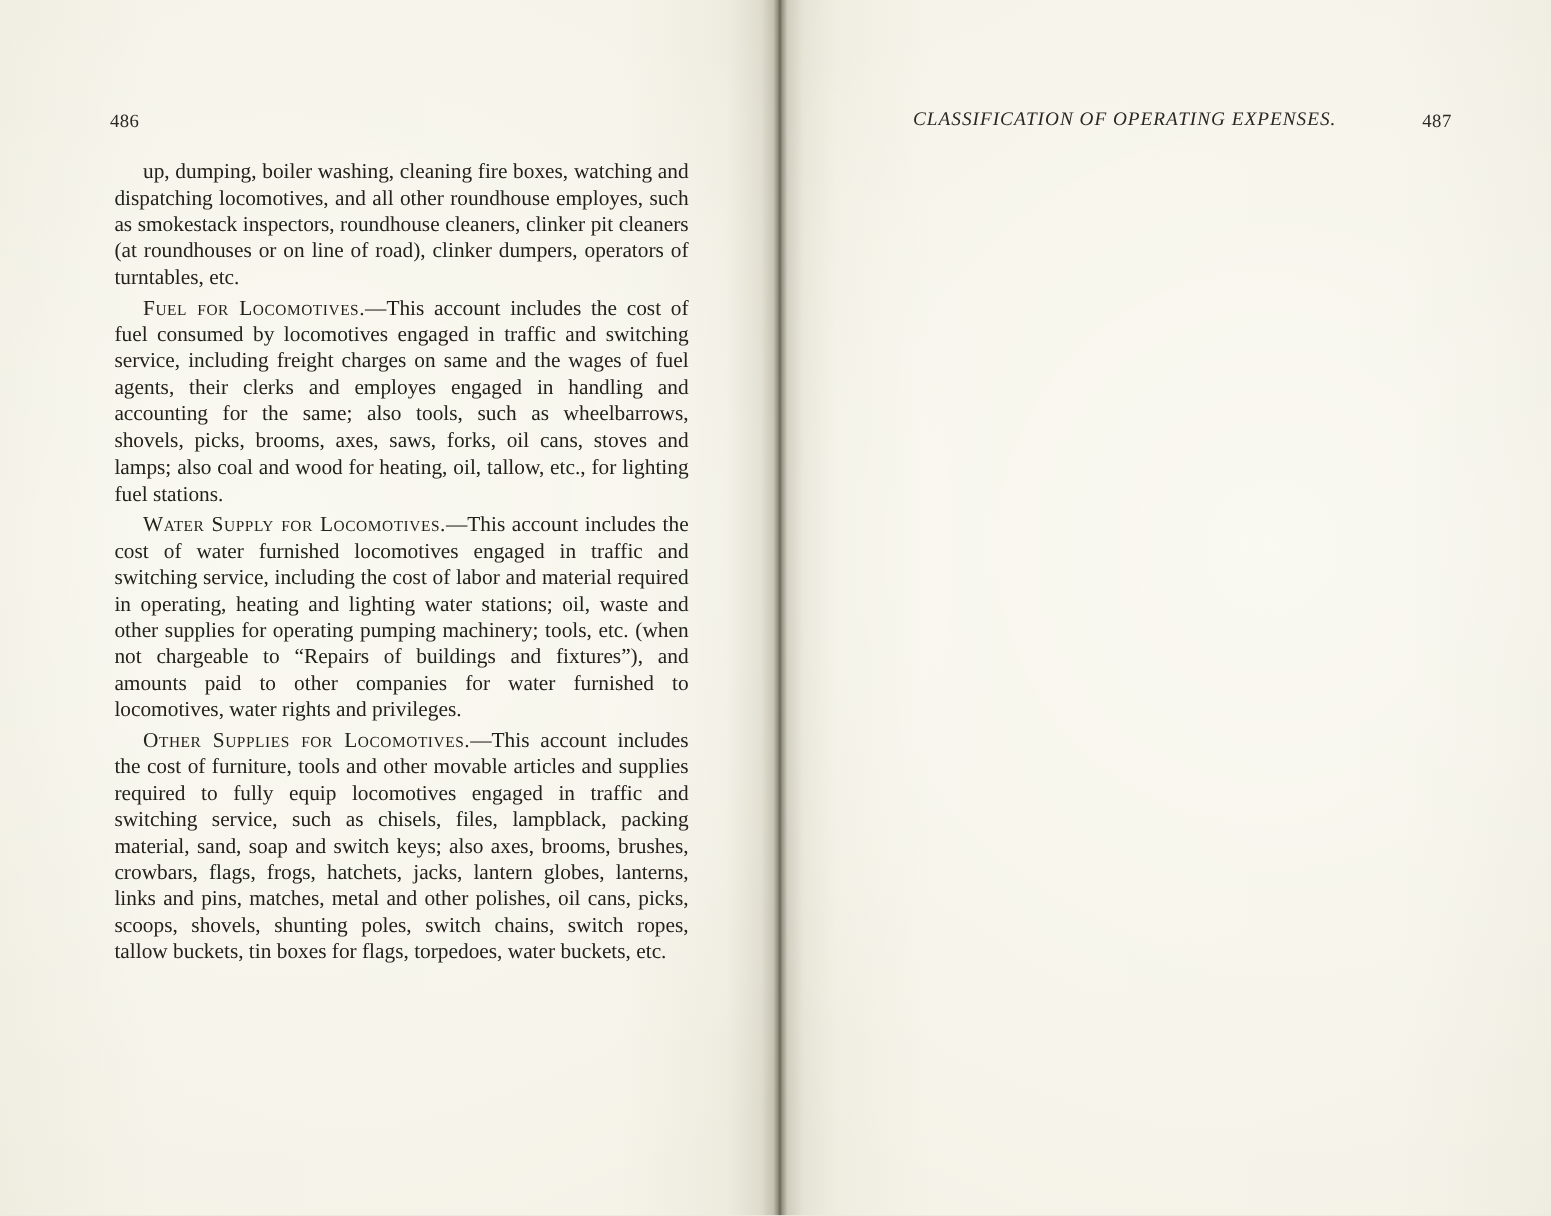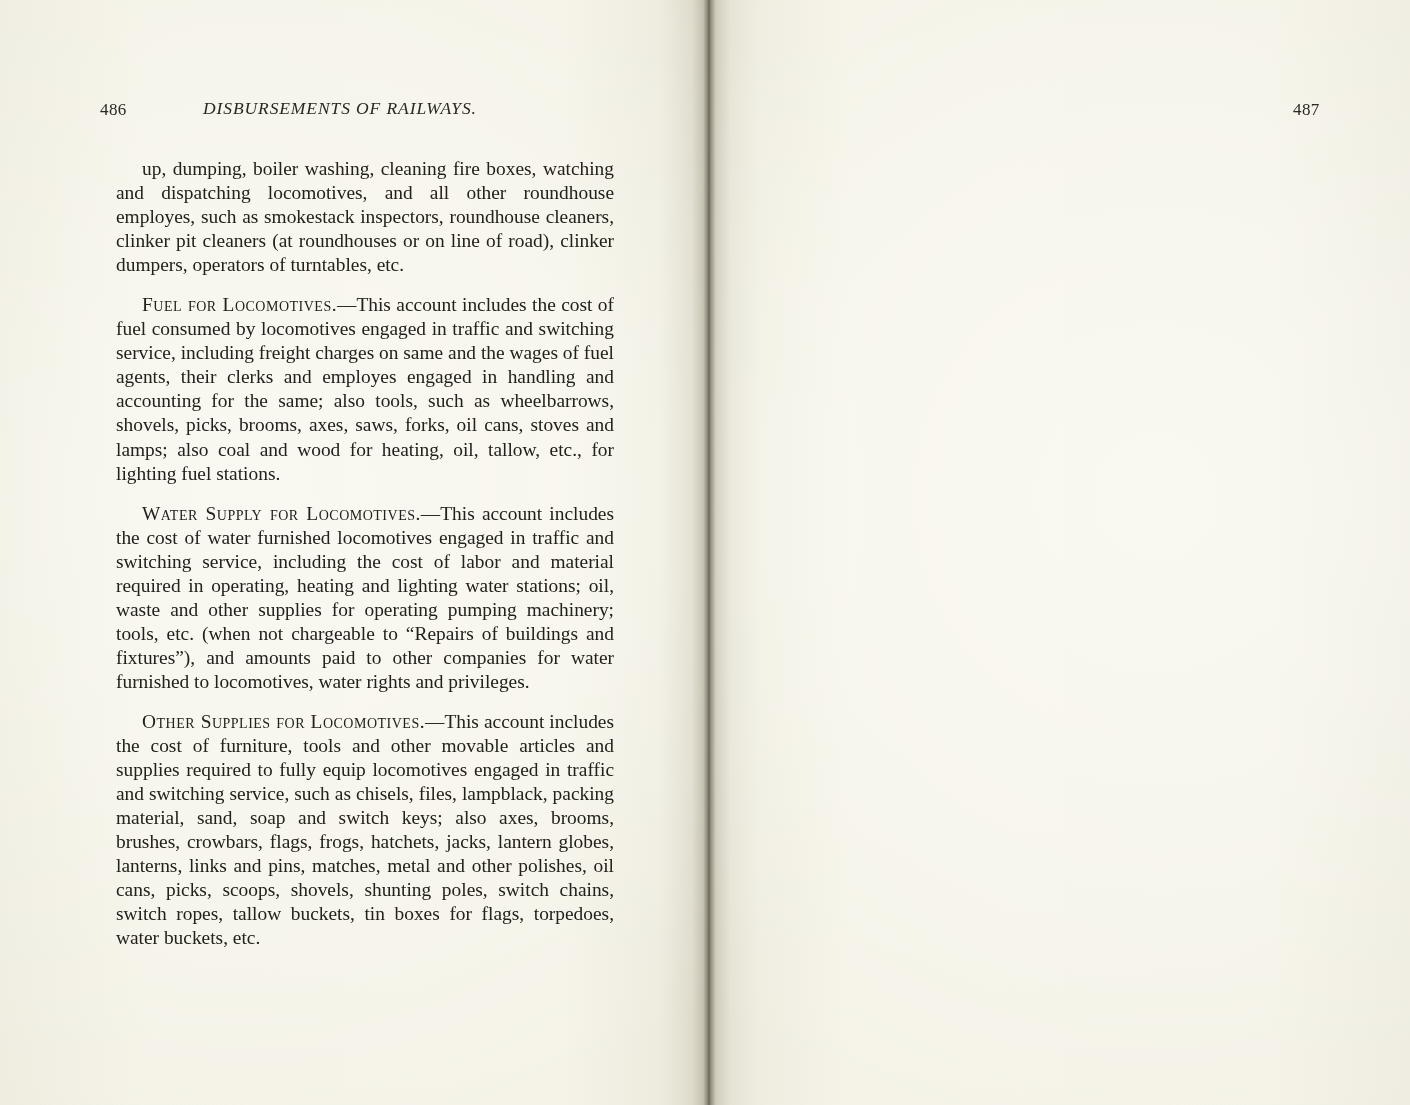--- a/index.html
+++ b/index.html
@@ -83,57 +83,57 @@
     font-size: 19.4px;
     line-height: 24.05px;
     color: #23211c;
     text-align: justify;
     text-justify: inter-word;
     hyphens: none;
   }
   #col-left  { left: 100px;  top: 141px; width: 530px; }
 
   .para {
-    margin: 16px;
+    margin: 4px;
     text-indent: 26px;
   }
   .smallcaps {
     font-variant: small-caps;
     letter-spacing: 0.5px;
   }
 </style>
 </head>
 <body>
 
 <div id="book-spread">
 
   <div id="paper-texture"></div>
 
   <div class="page" id="page-left">
 
     <div class="folio" id="folio-left">486</div>
 
-    <div class="running-head" id="head-left-title">DISBURSEMENTS OF RAILWAYS.</div>
 
     <div class="column" id="col-left">
 
       <p class="para"><span>up, dumping, boiler washing, cleaning fire boxes, watching and dispatching locomotives, and all other roundhouse employes, such as smokestack inspectors, roundhouse cleaners, clinker pit cleaners (at roundhouses or on line of road), clinker dumpers, operators of turntables, etc.</span></p>
 
       <p class="para"><span class="smallcaps">Fuel for Locomotives.</span><span>—This account includes the cost of fuel consumed by locomotives engaged in traffic and switching service, including freight charges on same and the wages of fuel agents, their clerks and employes engaged in handling and accounting for the same; also tools, such as wheelbarrows, shovels, picks, brooms, axes, saws, forks, oil cans, stoves and lamps; also coal and wood for heating, oil, tallow, etc., for lighting fuel stations.</span></p>
 
       <p class="para"><span class="smallcaps">Water Supply for Locomotives.</span><span>—This account includes the cost of water furnished locomotives engaged in traffic and switching service, including the cost of labor and material required in operating, heating and lighting water stations; oil, waste and other supplies for operating pumping machinery; tools, etc. (when not chargeable to “Repairs of buildings and fixtures”), and amounts paid to other companies for water furnished to locomotives, water rights and privileges.</span></p>
 
 
       <p class="para"><span class="smallcaps">Other Supplies for Locomotives.</span><span>—This account includes the cost of furniture, tools and other movable articles and supplies required to fully equip locomotives engaged in traffic and switching service, such as chisels, files, lampblack, packing material, sand, soap and switch keys; also axes, brooms, brushes, crowbars, flags, frogs, hatchets, jacks, lantern globes, lanterns, links and pins, matches, metal and other polishes, oil cans, picks, scoops, shovels, shunting poles, switch chains, switch ropes, tallow buckets, tin boxes for flags, torpedoes, water buckets, etc.</span></p>
 
     </div>
   </div>
 
   <div class="page" id="page-right">
 
+    <div class="running-head" id="head-right-title">CLASSIFICATION OF OPERATING EXPENSES.</div>
 
     <div class="folio" id="folio-right">487</div>
 
   </div>
 
   <div id="gutter"></div>
 
 </div>
 
 </body></html>

